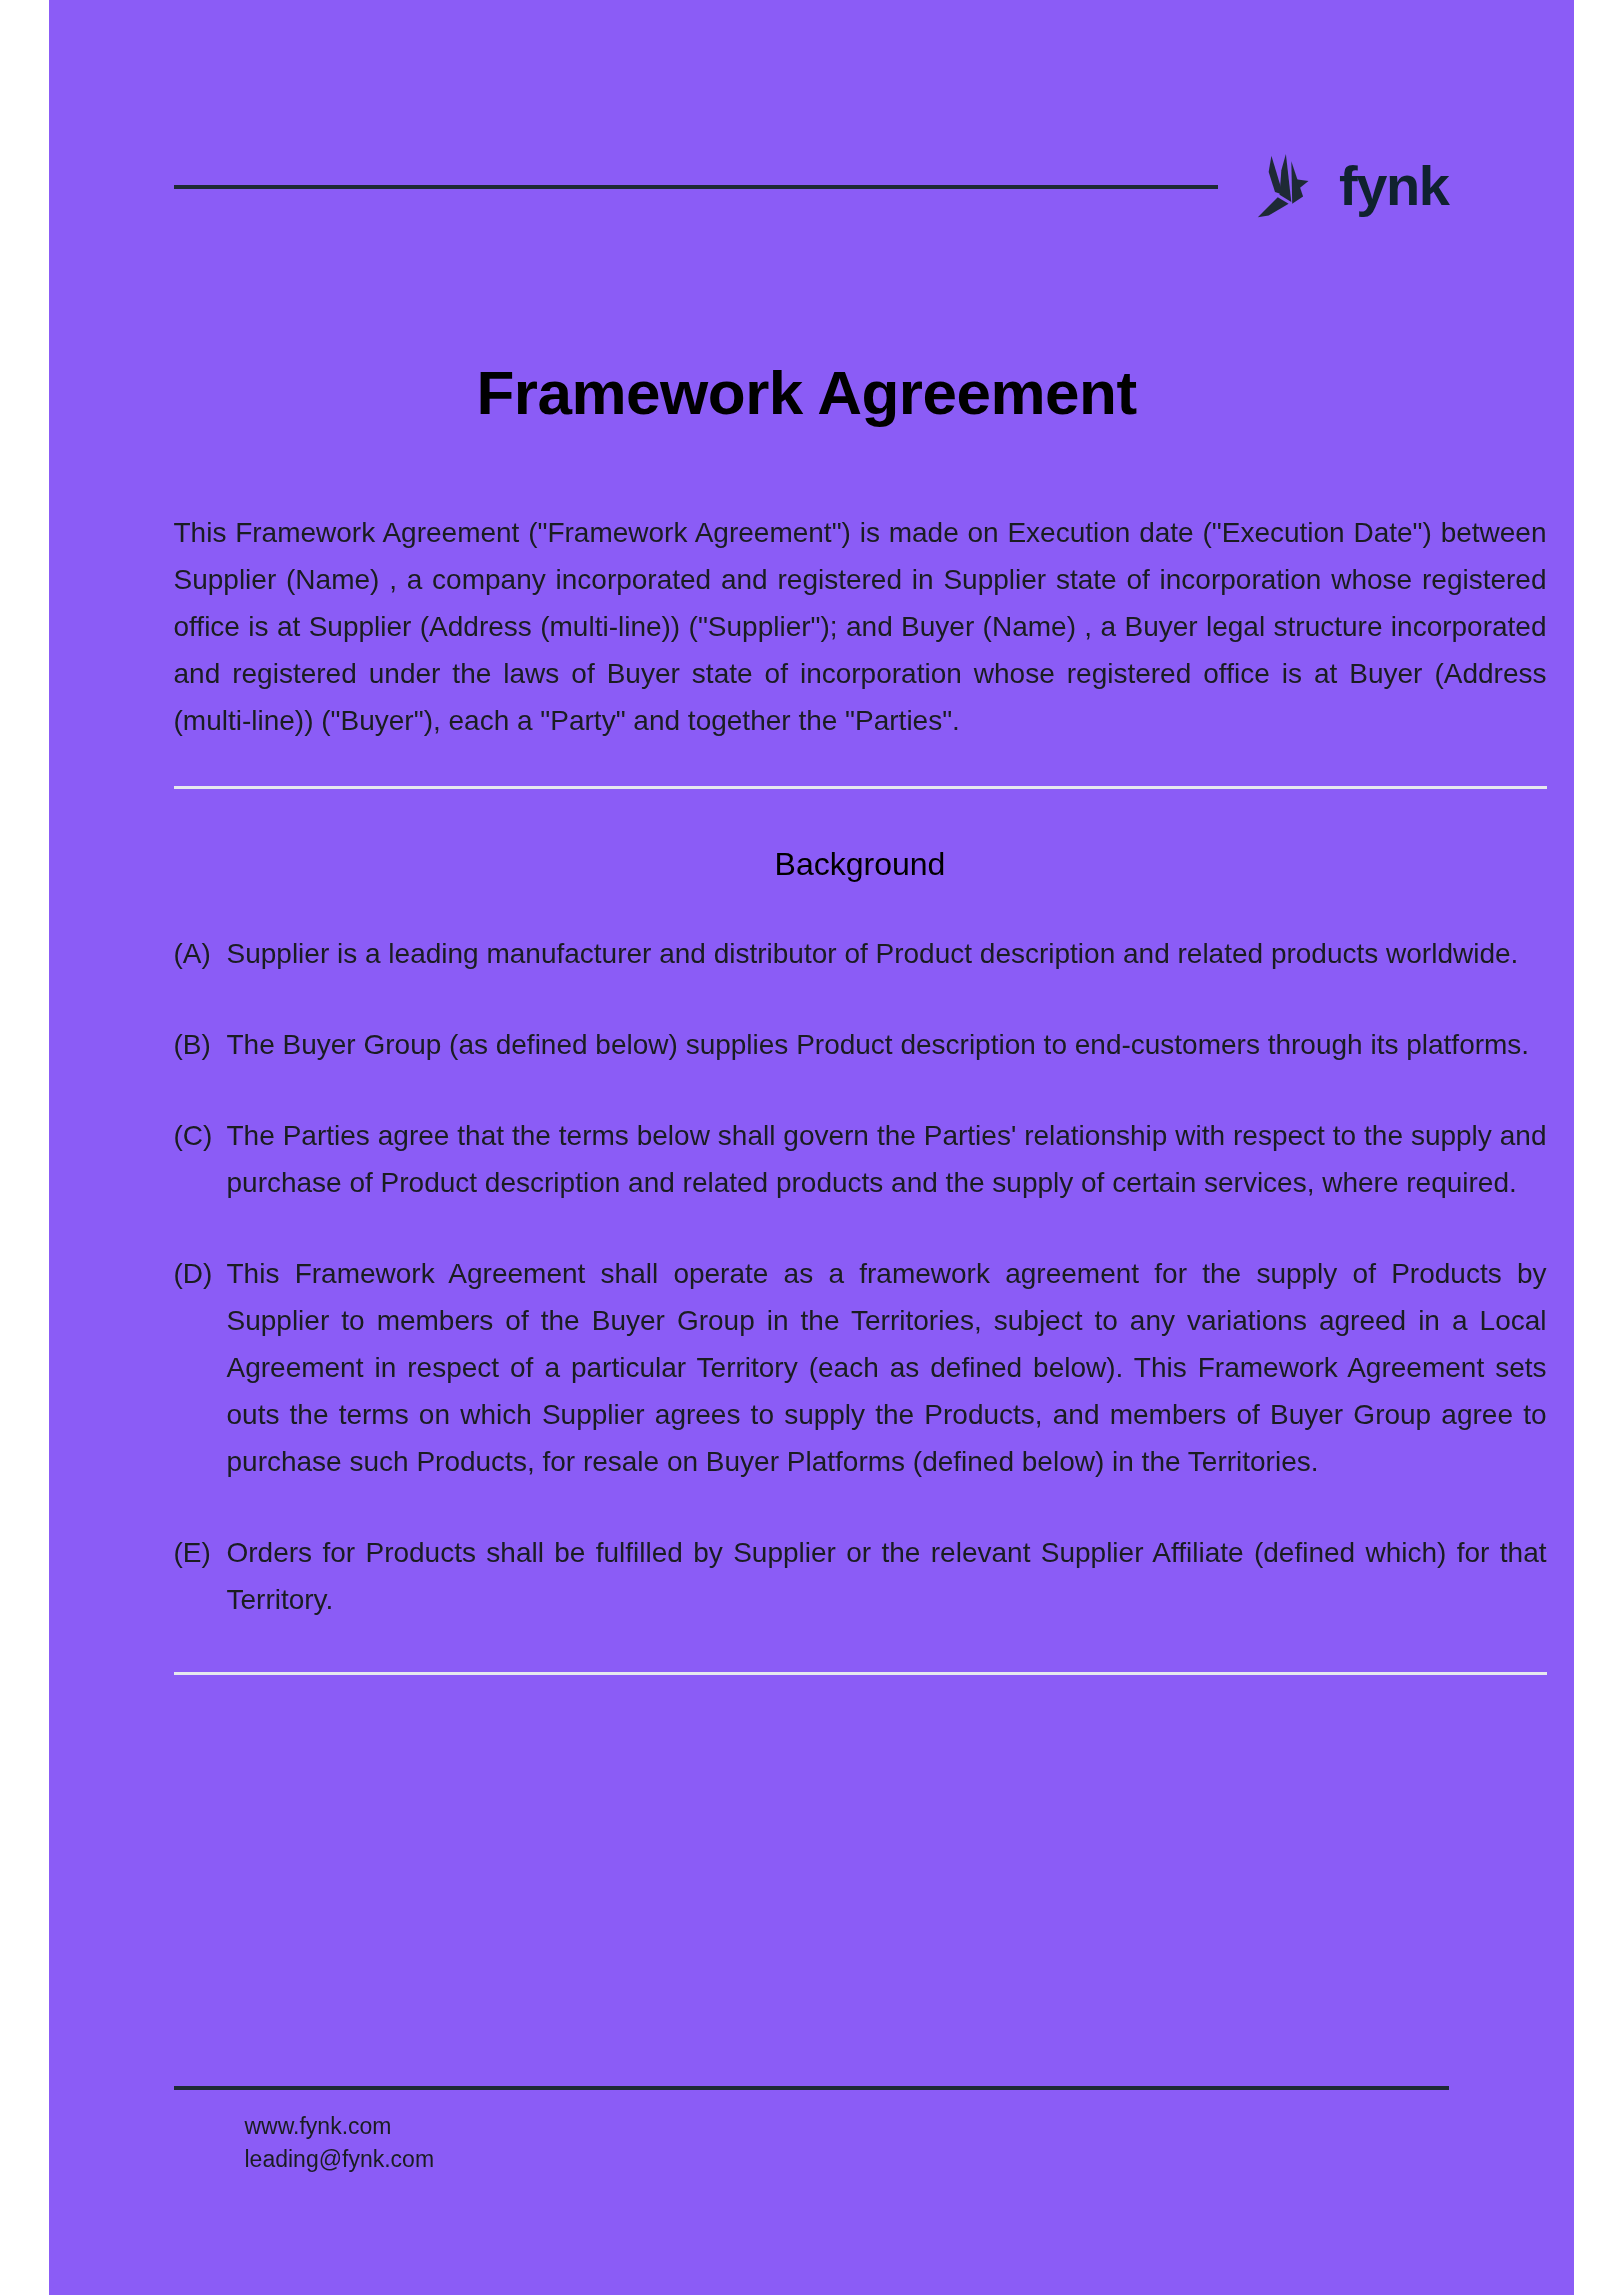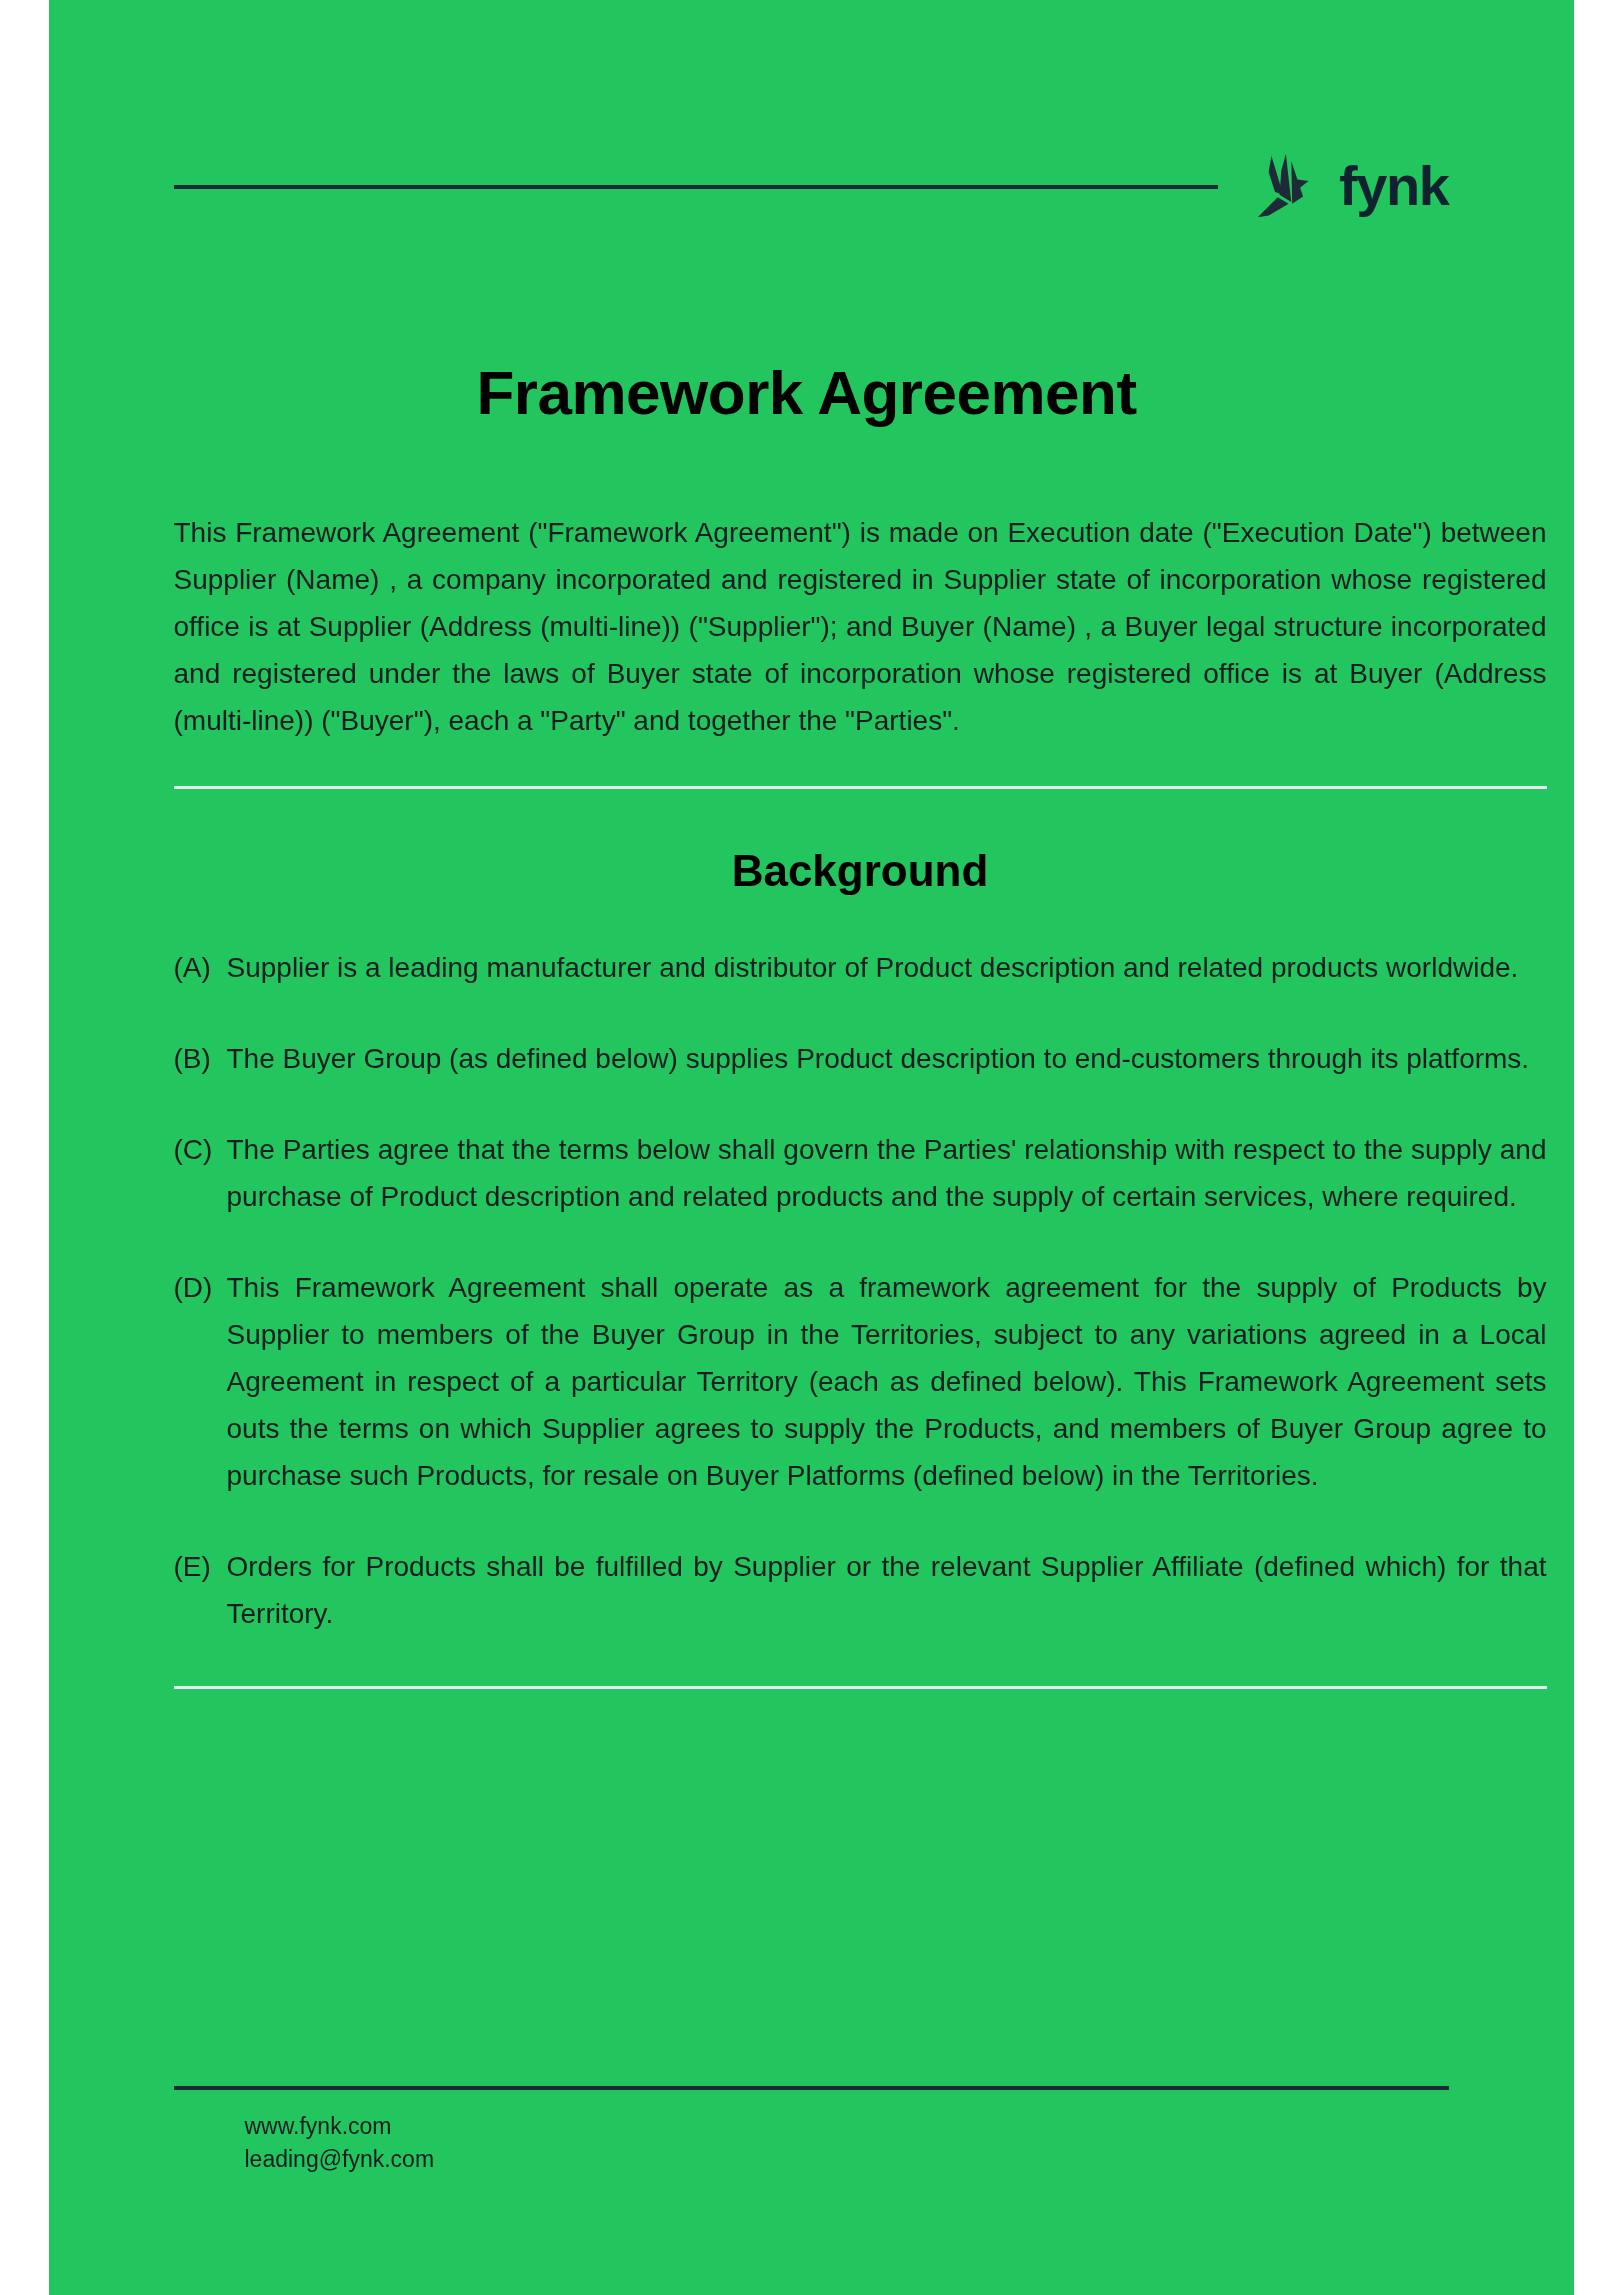--- a/index.html
+++ b/index.html
@@ -10,21 +10,21 @@
   body {
     font-family: "Liberation Sans", sans-serif;
     color: #15181c;
     -webkit-font-smoothing: antialiased;
   }
   .page {
     position: relative;
     width: 1525px;
     height: 2296px;
     margin: 0 auto;
-    background: #22c55e;
+    background: #8b5cf6;
     box-sizing: border-box;
     overflow: hidden;
   }
 
   
   .header {
     position: absolute;
     left: 125px;
     right: 125px;
     top: 145px;
@@ -91,22 +91,22 @@
 
   .section-divider {
     height: 2.7px;
     background: #e6e8ee;
     margin: 42px 0 0 0;
     width: 100%;
   }
 
   .section-heading {
     text-align: center;
-    font-size: 44px;
-    font-weight: 700;
+    font-size: 32px;
+    font-weight: 400;
     color: #000000;
     margin: 56px 0 0 0;
     line-height: 1.2;
   }
 
   
   .recitals {
     margin: 47px 0 0 0;
     padding: 0;
     list-style: none;

